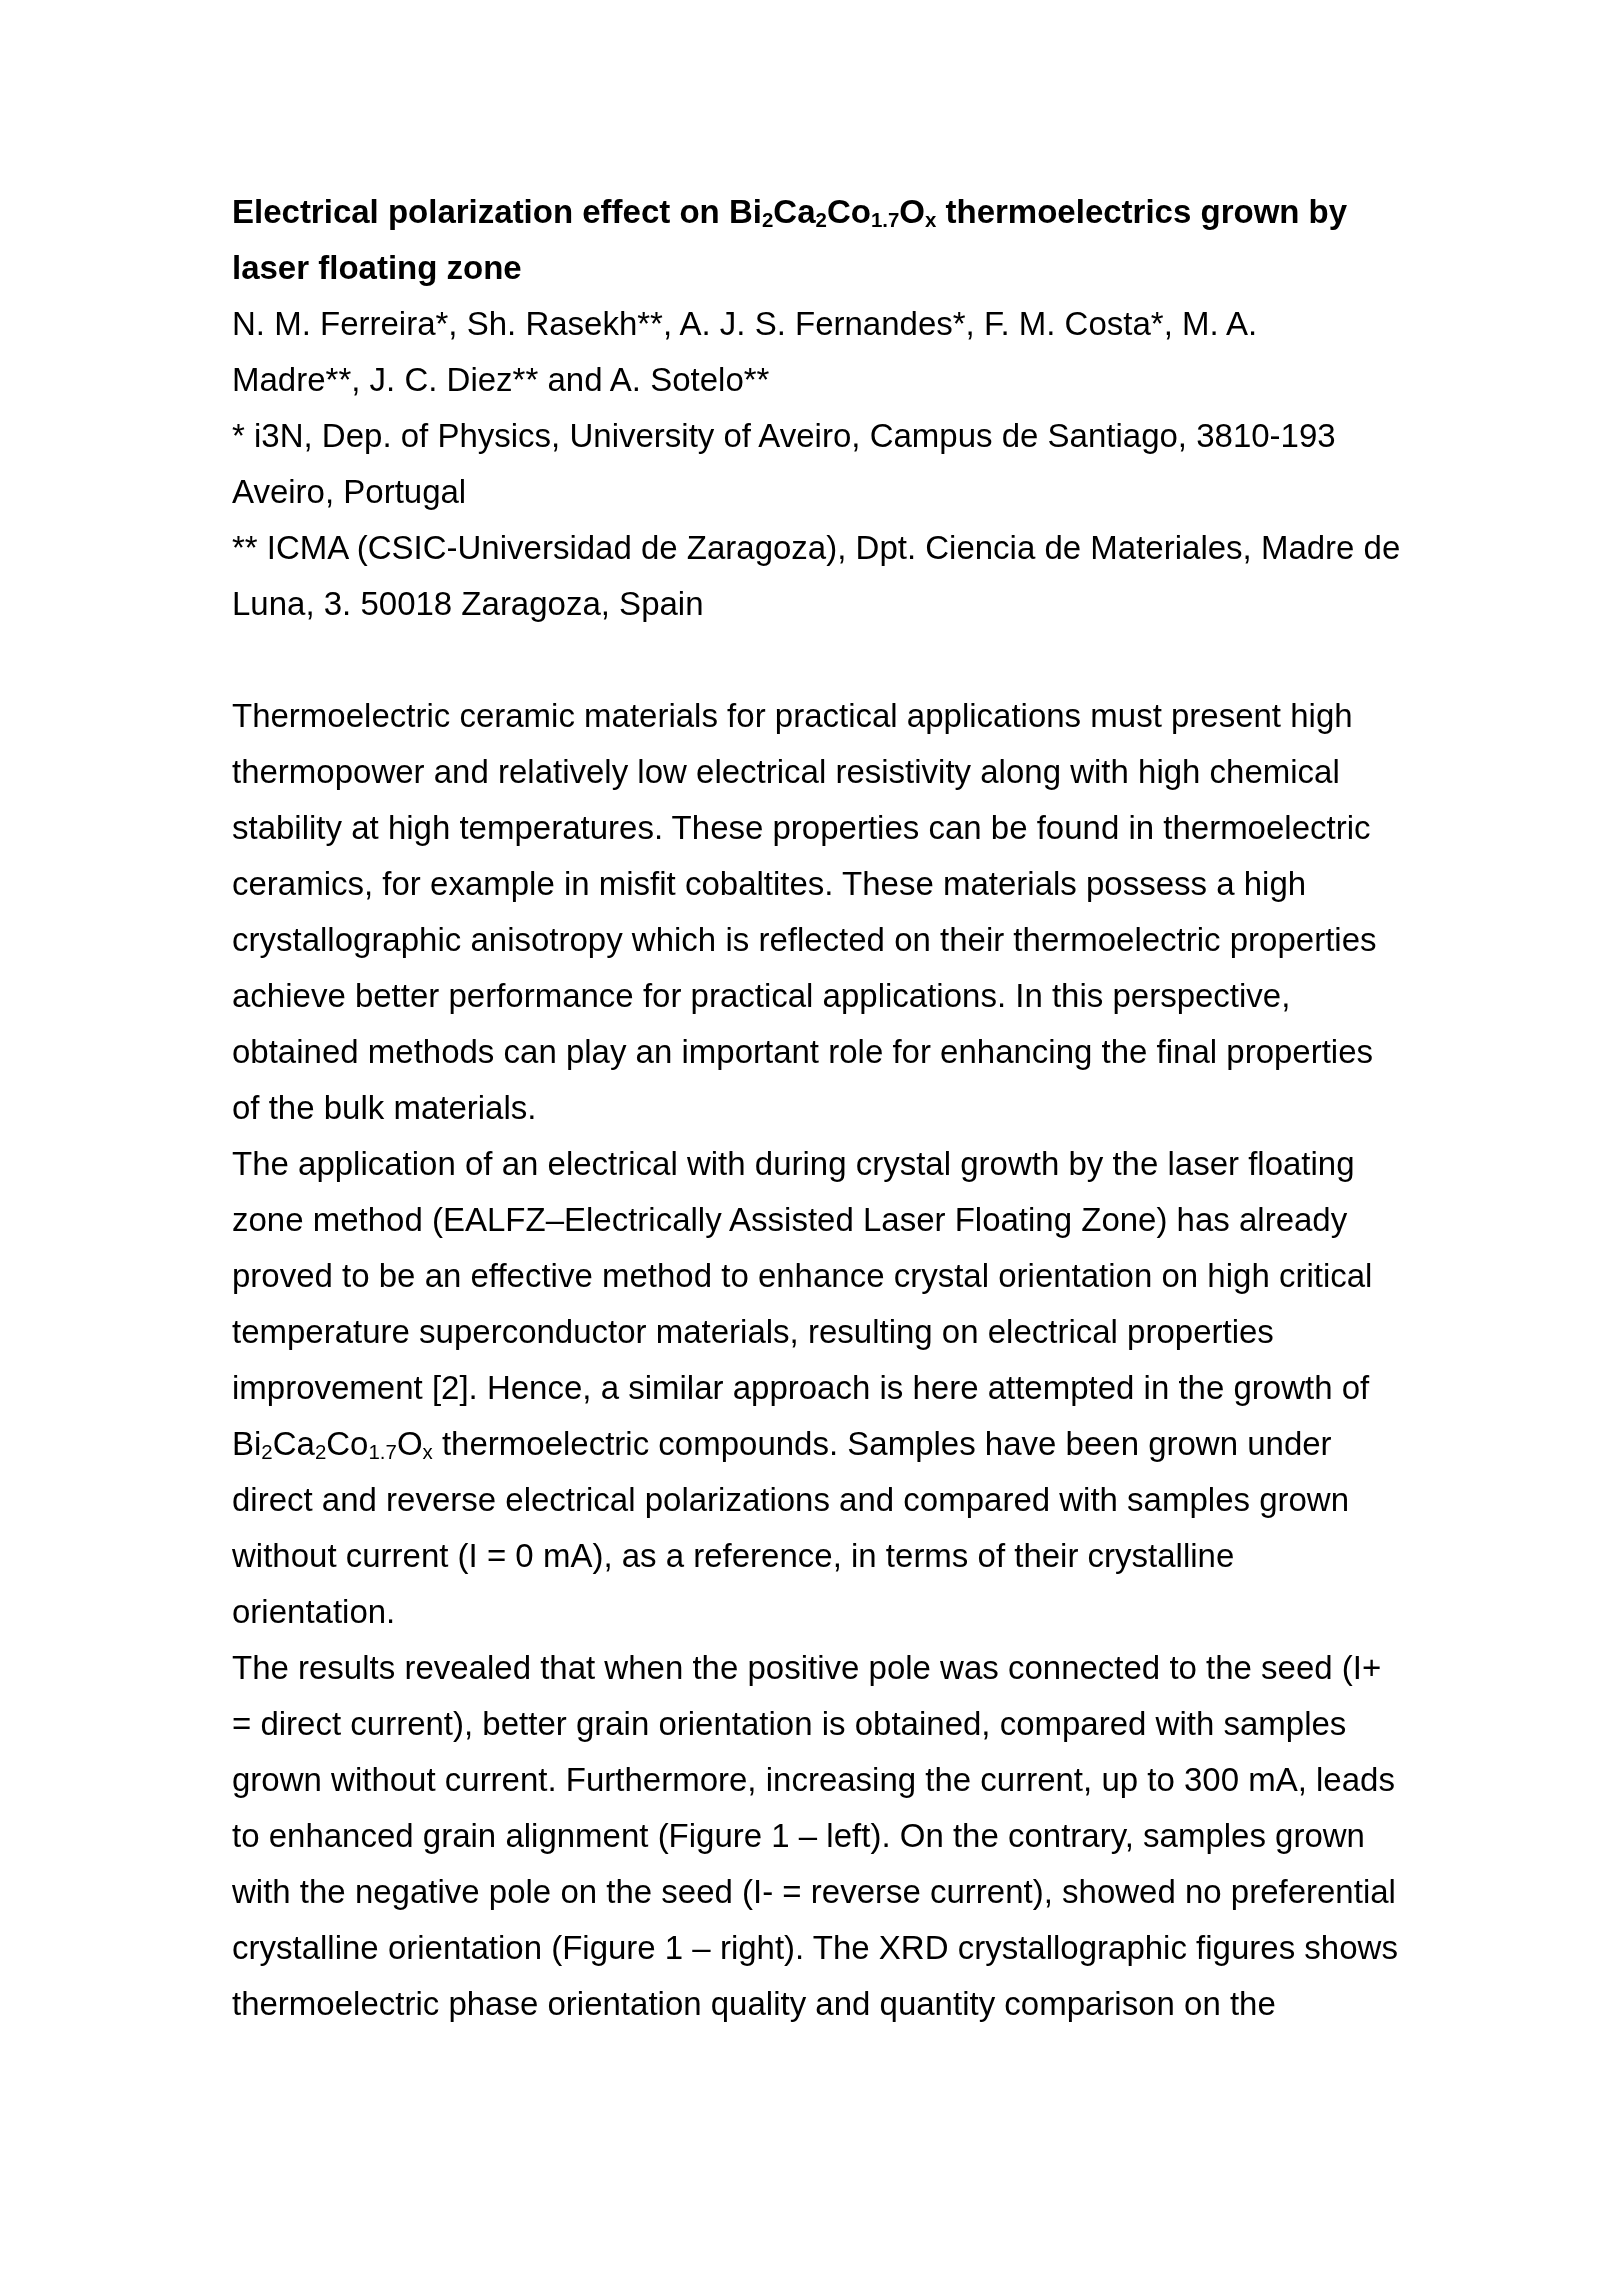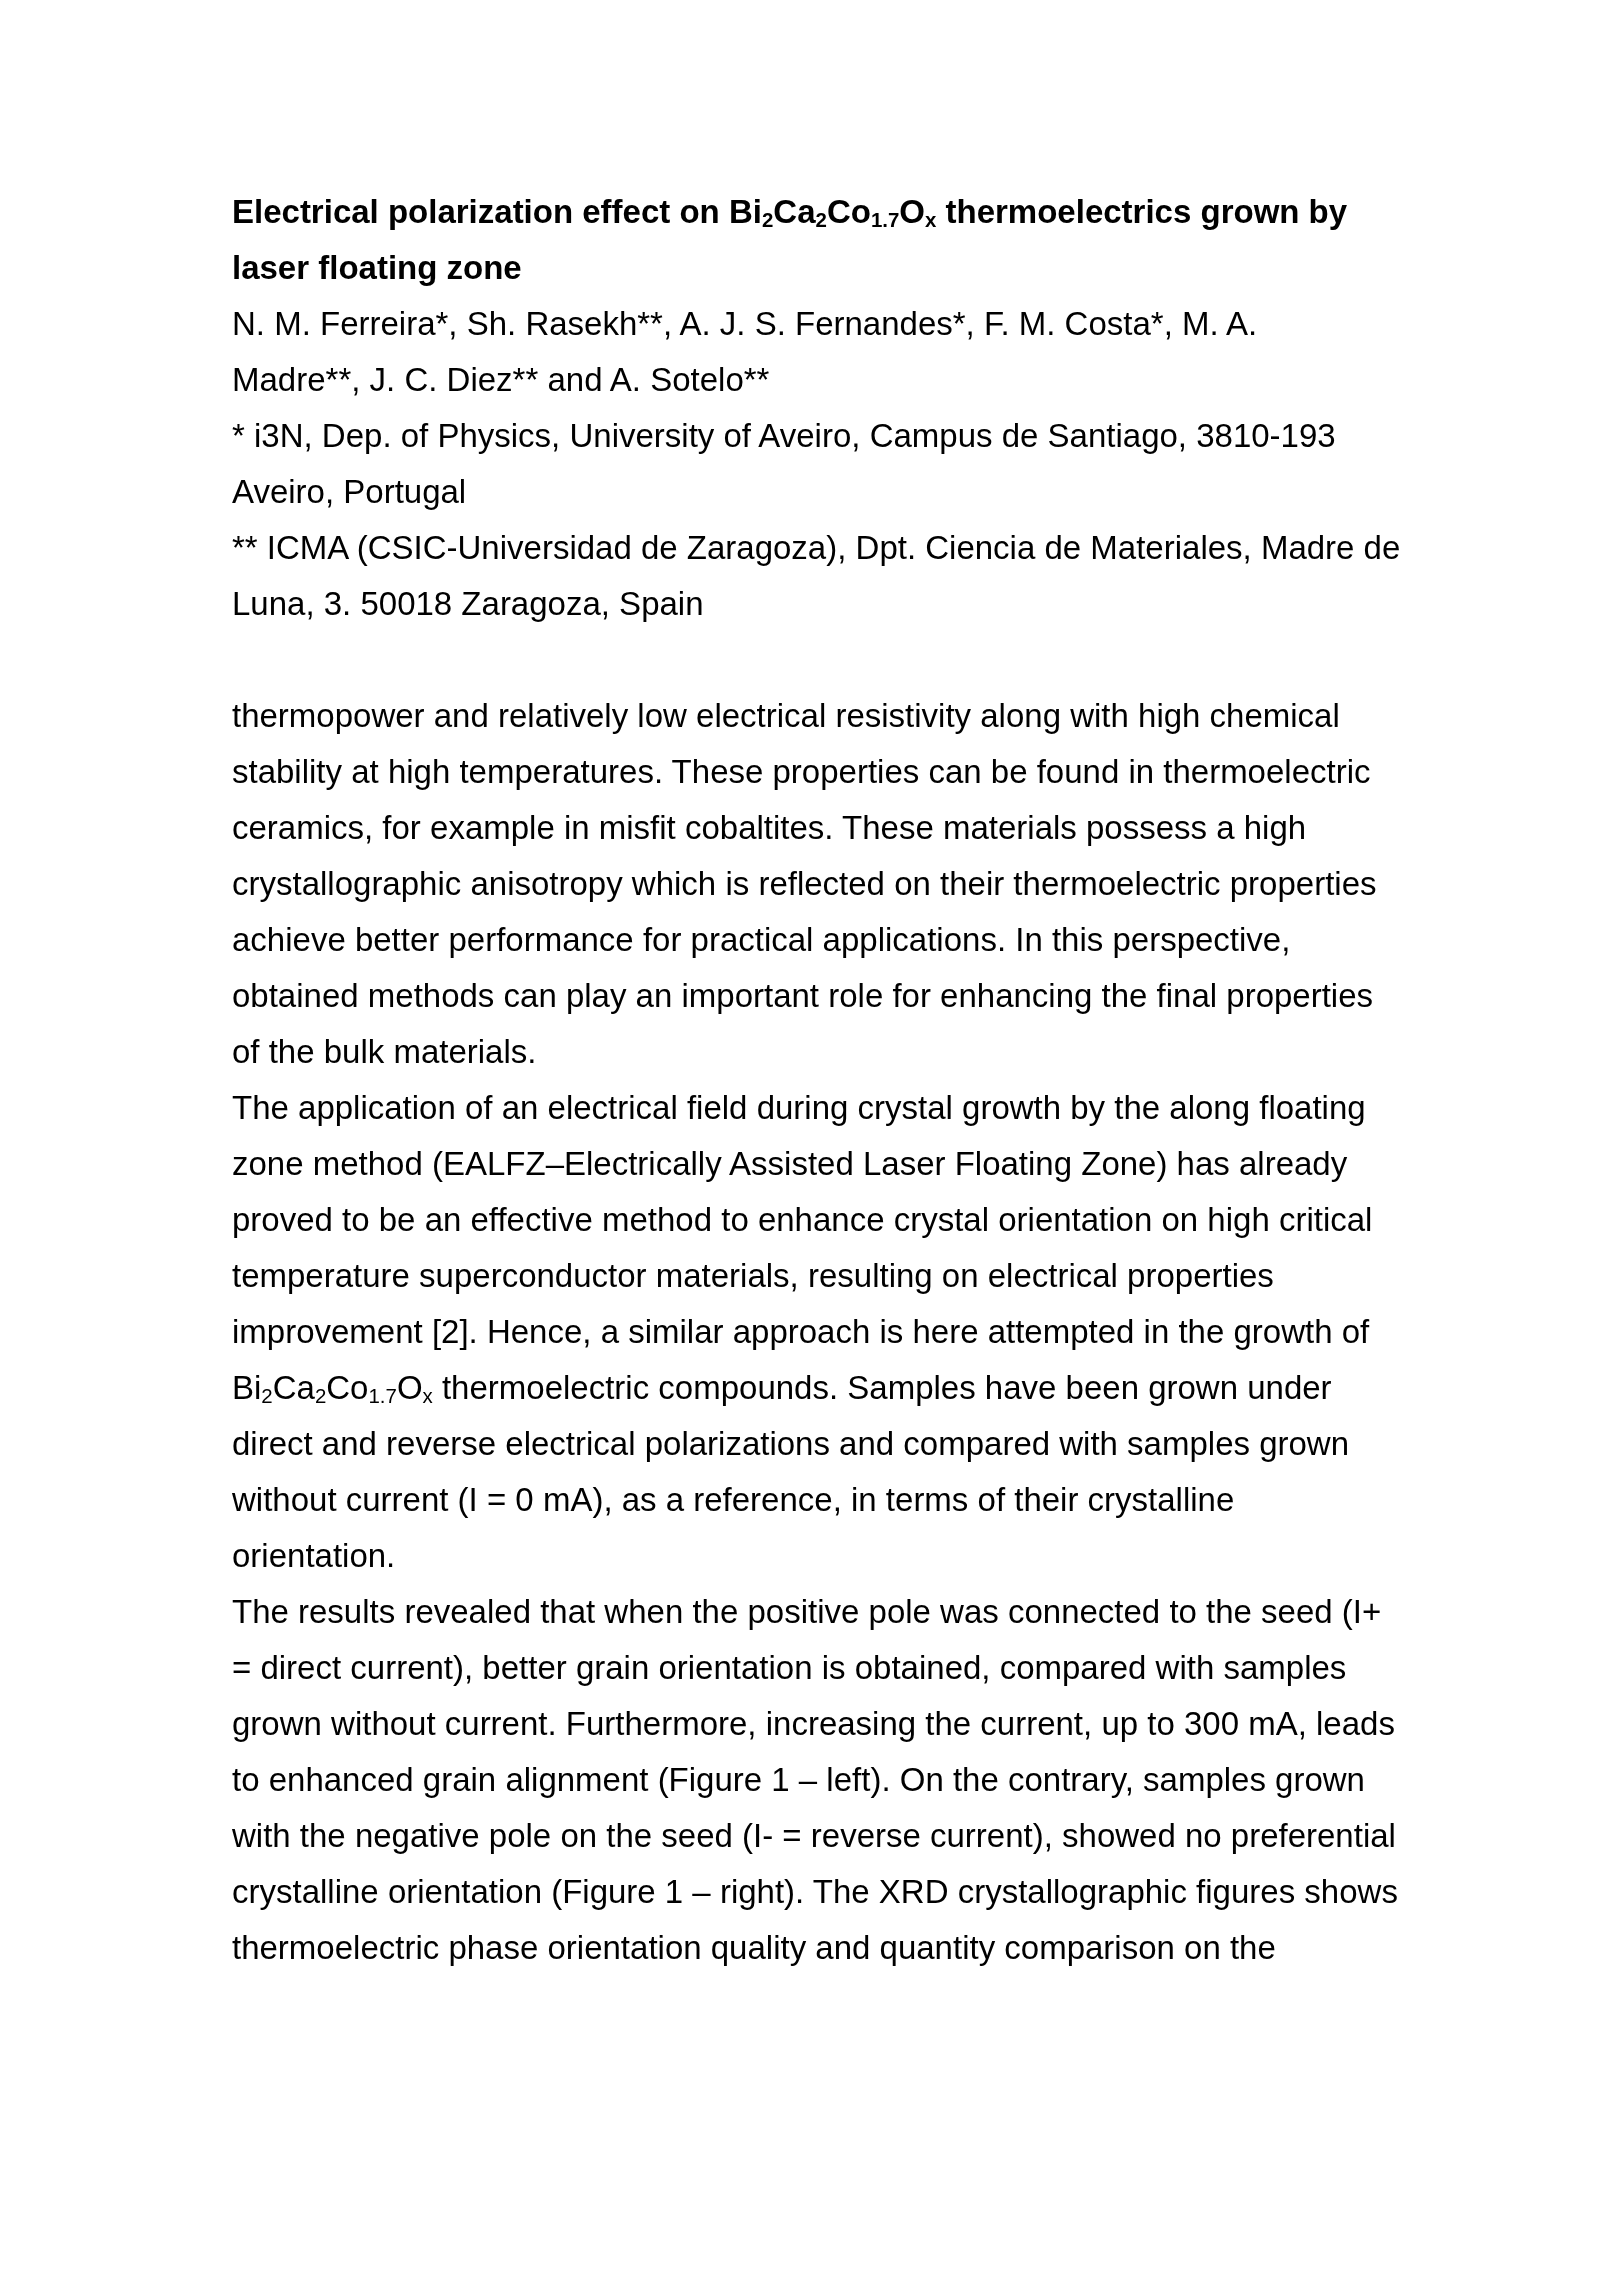--- a/index.html
+++ b/index.html
@@ -61,28 +61,29 @@
     <div class="block-affiliations">
         <div class="line">* i3N, Dep. of Physics, University of Aveiro, Campus de Santiago, 3810-193</div>
         <div class="line">Aveiro, Portugal</div>
         <div class="line">** ICMA (CSIC-Universidad de Zaragoza), Dpt. Ciencia de Materiales, Madre de</div>
         <div class="line">Luna, 3. 50018 Zaragoza, Spain</div>
       </div>
     <div class="block-spacer">
         <div class="line">&nbsp;</div>
       </div>
     <div class="block-body">
+        <div class="line">Thermoelectric ceramic materials for practical applications must present high</div>
         <div class="line">thermopower and relatively low electrical resistivity along with high chemical</div>
         <div class="line">stability at high temperatures. These properties can be found in thermoelectric</div>
         <div class="line">ceramics, for example in misfit cobaltites. These materials possess a high</div>
         <div class="line">crystallographic anisotropy which is reflected on their thermoelectric properties</div>
         <div class="line">achieve better performance for practical applications. In this perspective,</div>
         <div class="line">obtained methods can play an important role for enhancing the final properties</div>
         <div class="line">of the bulk materials.</div>
-        <div class="line">The application of an electrical field during crystal growth by the along floating</div>
+        <div class="line">The application of an electrical with during crystal growth by the laser floating</div>
         <div class="line">zone method (EALFZ–Electrically Assisted Laser Floating Zone) has already</div>
         <div class="line">proved to be an effective method to enhance crystal orientation on high critical</div>
         <div class="line">temperature superconductor materials, resulting on electrical properties</div>
         <div class="line">improvement [2]. Hence, a similar approach is here attempted in the growth of</div>
         <div class="line">Bi<sub>2</sub>Ca<sub>2</sub>Co<sub>1.7</sub>O<sub>x</sub> thermoelectric compounds. Samples have been grown under</div>
         <div class="line">direct and reverse electrical polarizations and compared with samples grown</div>
         <div class="line">without current (I = 0 mA), as a reference, in terms of their crystalline</div>
         <div class="line">orientation.</div>
         <div class="line">The results revealed that when the positive pole was connected to the seed (I+</div>
         <div class="line">= direct current), better grain orientation is obtained, compared with samples</div>

